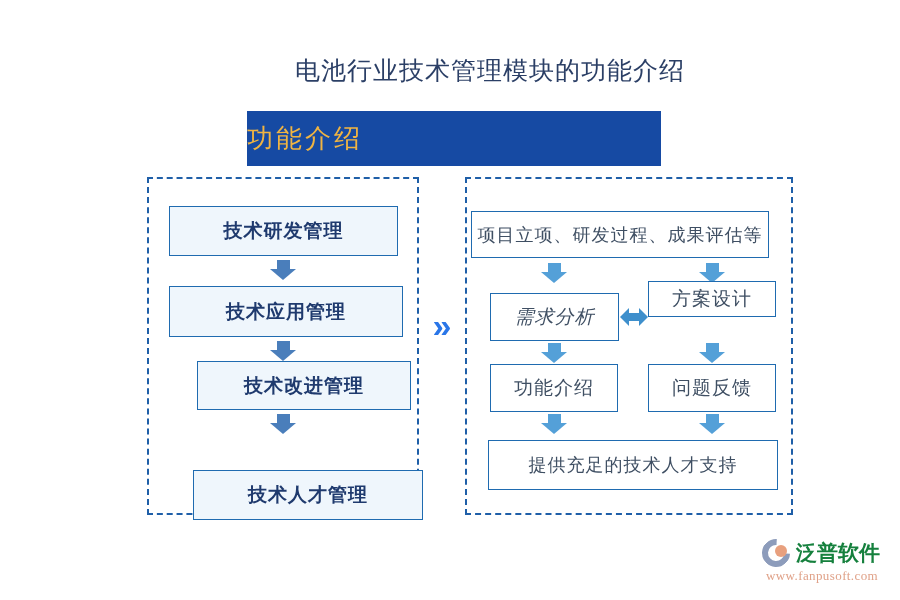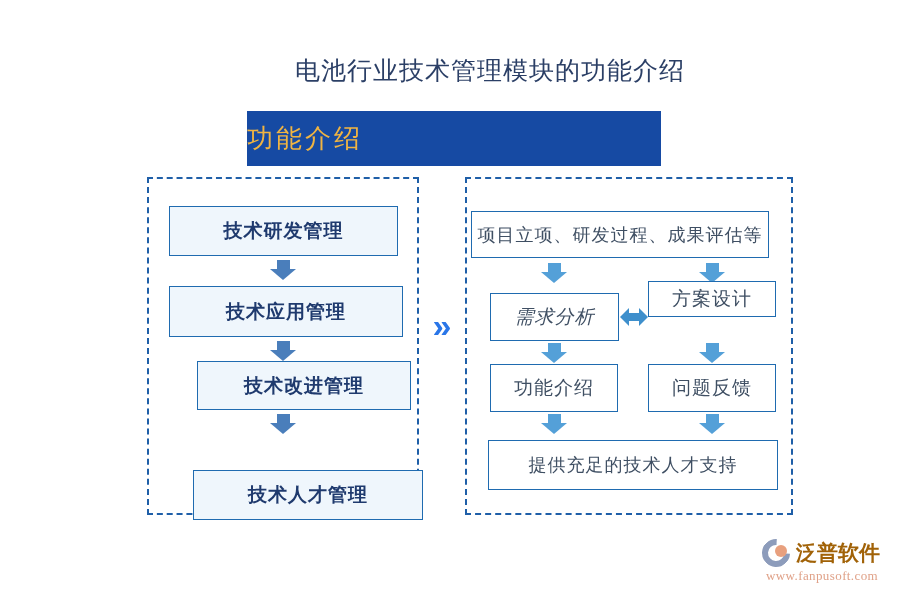--- a/index.html
+++ b/index.html
@@ -216,21 +216,21 @@
     position: absolute;
     left: 13px; top: 7px;
     width: 12px; height: 12px;
     border-radius: 50%;
     background: #e8a07e;
   }
   .wm-name {
     font-family: "Liberation Sans", sans-serif;
     font-size: 21px;
     font-weight: bold;
-    color: #a16207;
+    color: #15803d;
     letter-spacing: 0px;
     margin-left: 2px;
   }
   .wm-url {
     font-family: "Liberation Serif", serif;
     font-size: 13px;
     color: #e0a289;
     letter-spacing: 0.4px;
     margin-top: -2px;
     margin-left: 4px;

